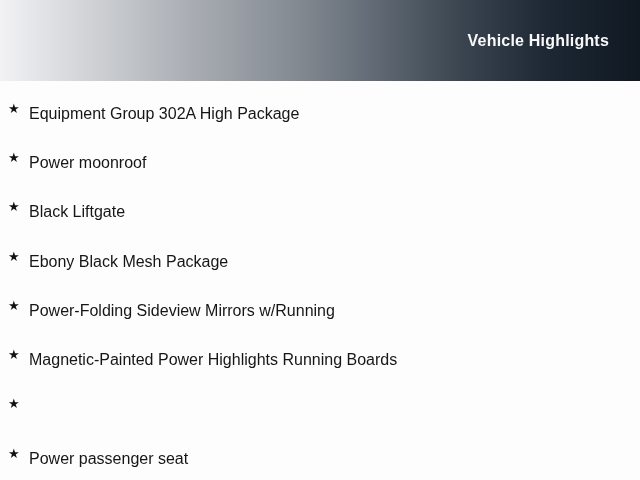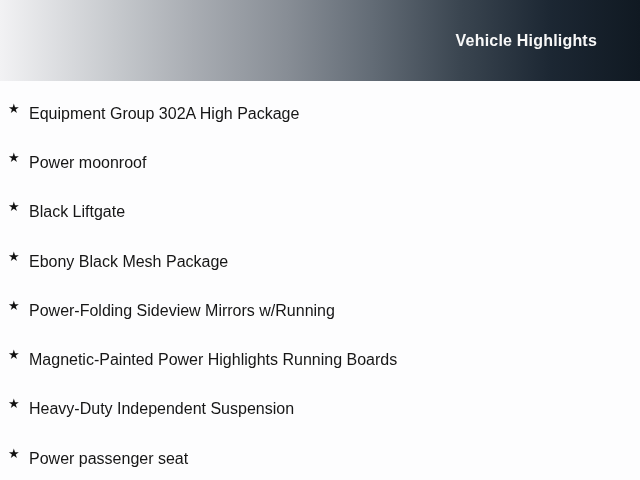--- a/index.html
+++ b/index.html
@@ -28,21 +28,21 @@
       #3a4550 72%,
       #1c2733 86%,
       #101922 100%);
     display: flex;
     align-items: center;
     justify-content: flex-end;
     box-sizing: border-box;
     padding-right: 31px;
   }
   .header h1 {
-    margin: 12px;
+    margin: 0;
     font-size: 16px;
     font-weight: bold;
     letter-spacing: 0.2px;
     color: #f8f8f8;
   }
   ul.highlights {
     list-style: none;
     margin: 0;
     padding: 2px 0 0 8px;
   }
@@ -96,21 +96,20 @@
     <li>
       <span class="star">★</span>
       <span class="label">Power-Folding Sideview Mirrors w/Running</span>
     </li>
     <li>
       <span class="star">★</span>
       <span class="label">Magnetic-Painted Power Highlights Running Boards</span>
     </li>
     <li>
       <span class="star">★</span>
-      <span class="label">Heavy-Duty Independent Suspension</span>
     </li>
     <li>
       <span class="star">★</span>
       <span class="label">Power passenger seat</span>
     </li>
   </ul>
 
 </div>
 
 </body></html>

